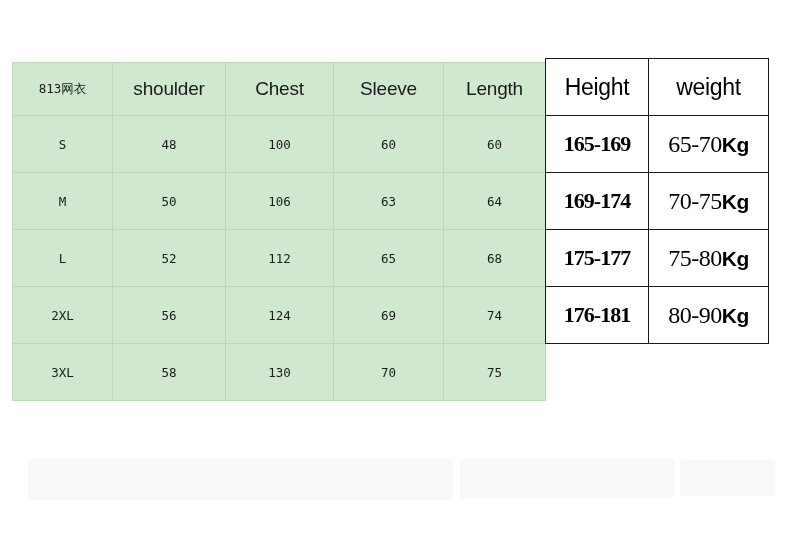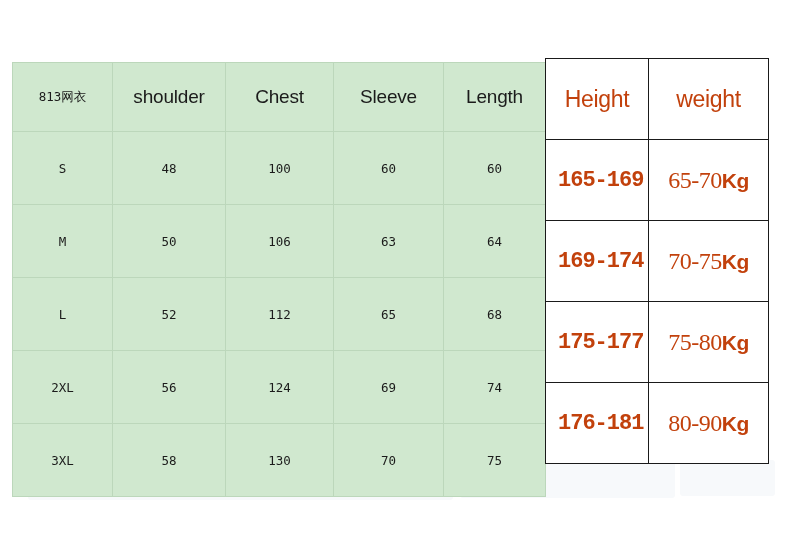--- a/index.html
+++ b/index.html
@@ -47,21 +47,21 @@
   #size-table col.c-num    { width: 113px; }
   #size-table col.c-num2   { width: 108px; }
   #size-table col.c-num3   { width: 110px; }
   #size-table col.c-num4   { width: 102px; }
 
   #size-table td, #size-table th {
     border: 1px solid #bcd7bb;
     background: #d0e8cf;
     text-align: center;
     vertical-align: middle;
-    padding: 8px;
+    padding: 0;
     color: #1b1b1b;
   }
   #size-table tr.head-row th {
     height: 52px;
     font-family: "Liberation Sans", sans-serif;
     font-size: 19px;
     font-weight: normal;
     letter-spacing: -0.2px;
   }
   #size-table tr.head-row th.head-model {
@@ -90,36 +90,36 @@
     background: #ffffff;
   }
   #hw-table col.c-h { width: 103px; }
   #hw-table col.c-w { width: 120px; }
 
   #hw-table th, #hw-table td {
     border: 1.6px solid #1a1a1a;
     background: #ffffff;
     text-align: center;
     vertical-align: middle;
-    padding: 12px;
-    color: #c2410c;
+    padding: 0;
+    color: #000000;
     white-space: nowrap;
   }
   #hw-table tr.hw-head th {
     height: 56px;
     font-family: "Liberation Sans", sans-serif;
     font-size: 23px;
     font-weight: normal;
     letter-spacing: -0.3px;
   }
   #hw-table tr.hw-row td {
     height: 56px;
   }
   #hw-table td.cell-height {
-    font-family: Liberation Mono, monospace;
+    font-family: Liberation Serif, serif;
     font-size: 22px;
     font-weight: bold;
     letter-spacing: -1px;
   }
   #hw-table td.cell-weight {
     font-family: "Liberation Serif", serif;
     font-size: 24px;
     font-weight: normal;
     letter-spacing: -0.5px;
   }

